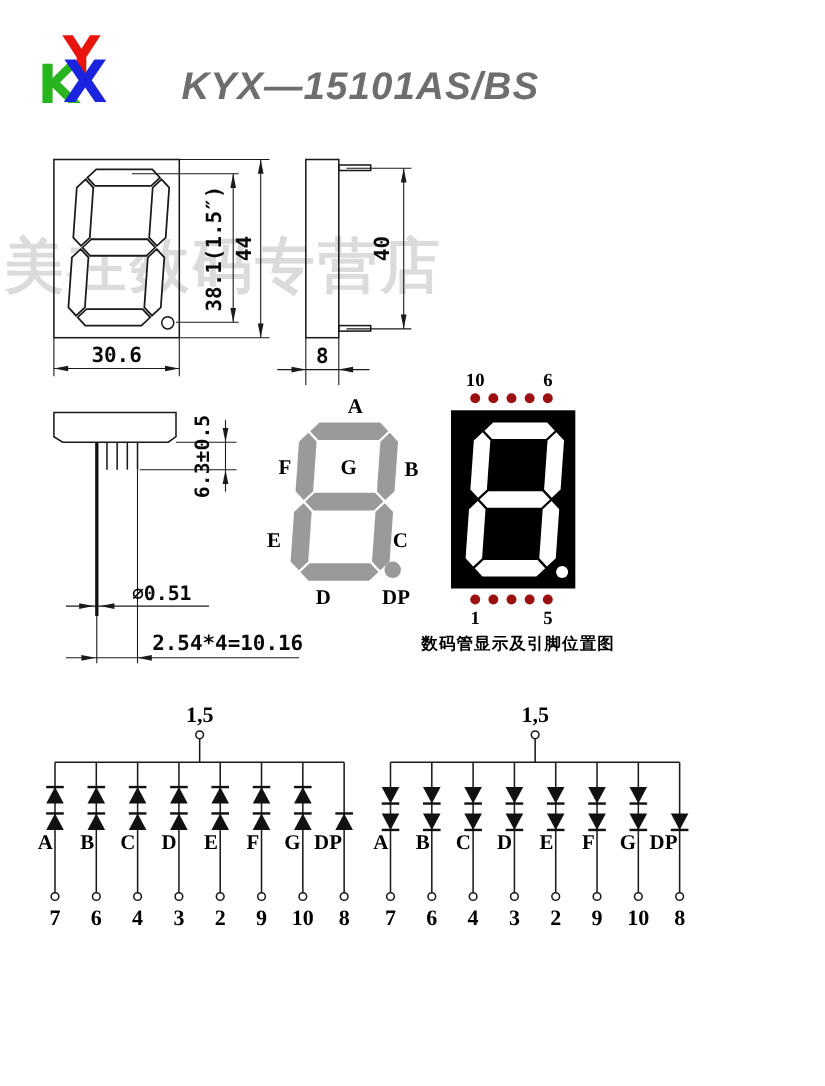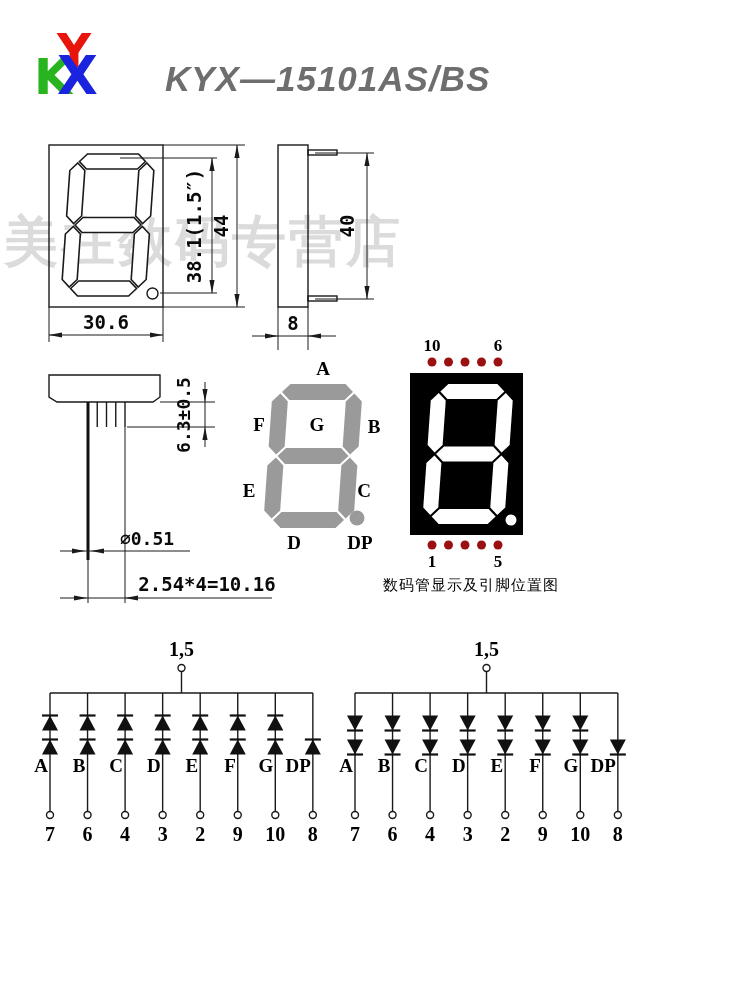--- a/index.html
+++ b/index.html
@@ -7,21 +7,21 @@
         font-family:"Liberation Sans",sans-serif;}
   .watermark{position:absolute;left:4px;top:206px;font-size:54px;font-weight:700;
         color:#dbdbdb;letter-spacing:3px;white-space:nowrap;font-family:"DejaVu Sans",sans-serif;}
   .logo{position:absolute;left:0;top:0;width:130px;height:115px;}
   .logo span{position:absolute;font-family:"DejaVu Sans",sans-serif;font-weight:900;line-height:1;}
   .logo .ly{left:57px;top:27px;font-size:47px;}
   .logo .lk{left:34px;top:53px;font-size:49px;}
   .logo .lx{left:57px;top:49px;font-size:53px;}
   .title{position:absolute;left:118px;top:59px;font-size:35px;font-weight:700;font-style:italic;
         color:#6e6e6e;letter-spacing:1px;font-family:"Liberation Sans",sans-serif;margin-left:47px;}
-  .caption{position:absolute;left:383px;top:576px;font-size:15px;font-weight:400;color:#000;
+  .caption{position:absolute;left:383px;top:576px;font-size:15px;font-weight:700;color:#000;
         letter-spacing:1px;font-family:"DejaVu Sans",sans-serif;}
   svg.drawing{position:absolute;left:0;top:0;}
   .ln{fill:none;stroke:#1a1a1a;stroke-width:1.4;}
   .tln{fill:none;stroke:#1a1a1a;stroke-width:1;}
   .arw{fill:#1a1a1a;stroke:none;}
   .dim{font:700 19px "DejaVu Sans Mono",monospace;fill:#0a0a0a;}
   .dimS{font:700 18px "DejaVu Sans Mono",monospace;fill:#0a0a0a;}
   .serifB{font:700 20px "Liberation Serif",serif;fill:#000;}
   .serifL{font:700 19px "Liberation Serif",serif;fill:#000;}
   .serifM{font:700 17px "Liberation Serif",serif;fill:#000;}

